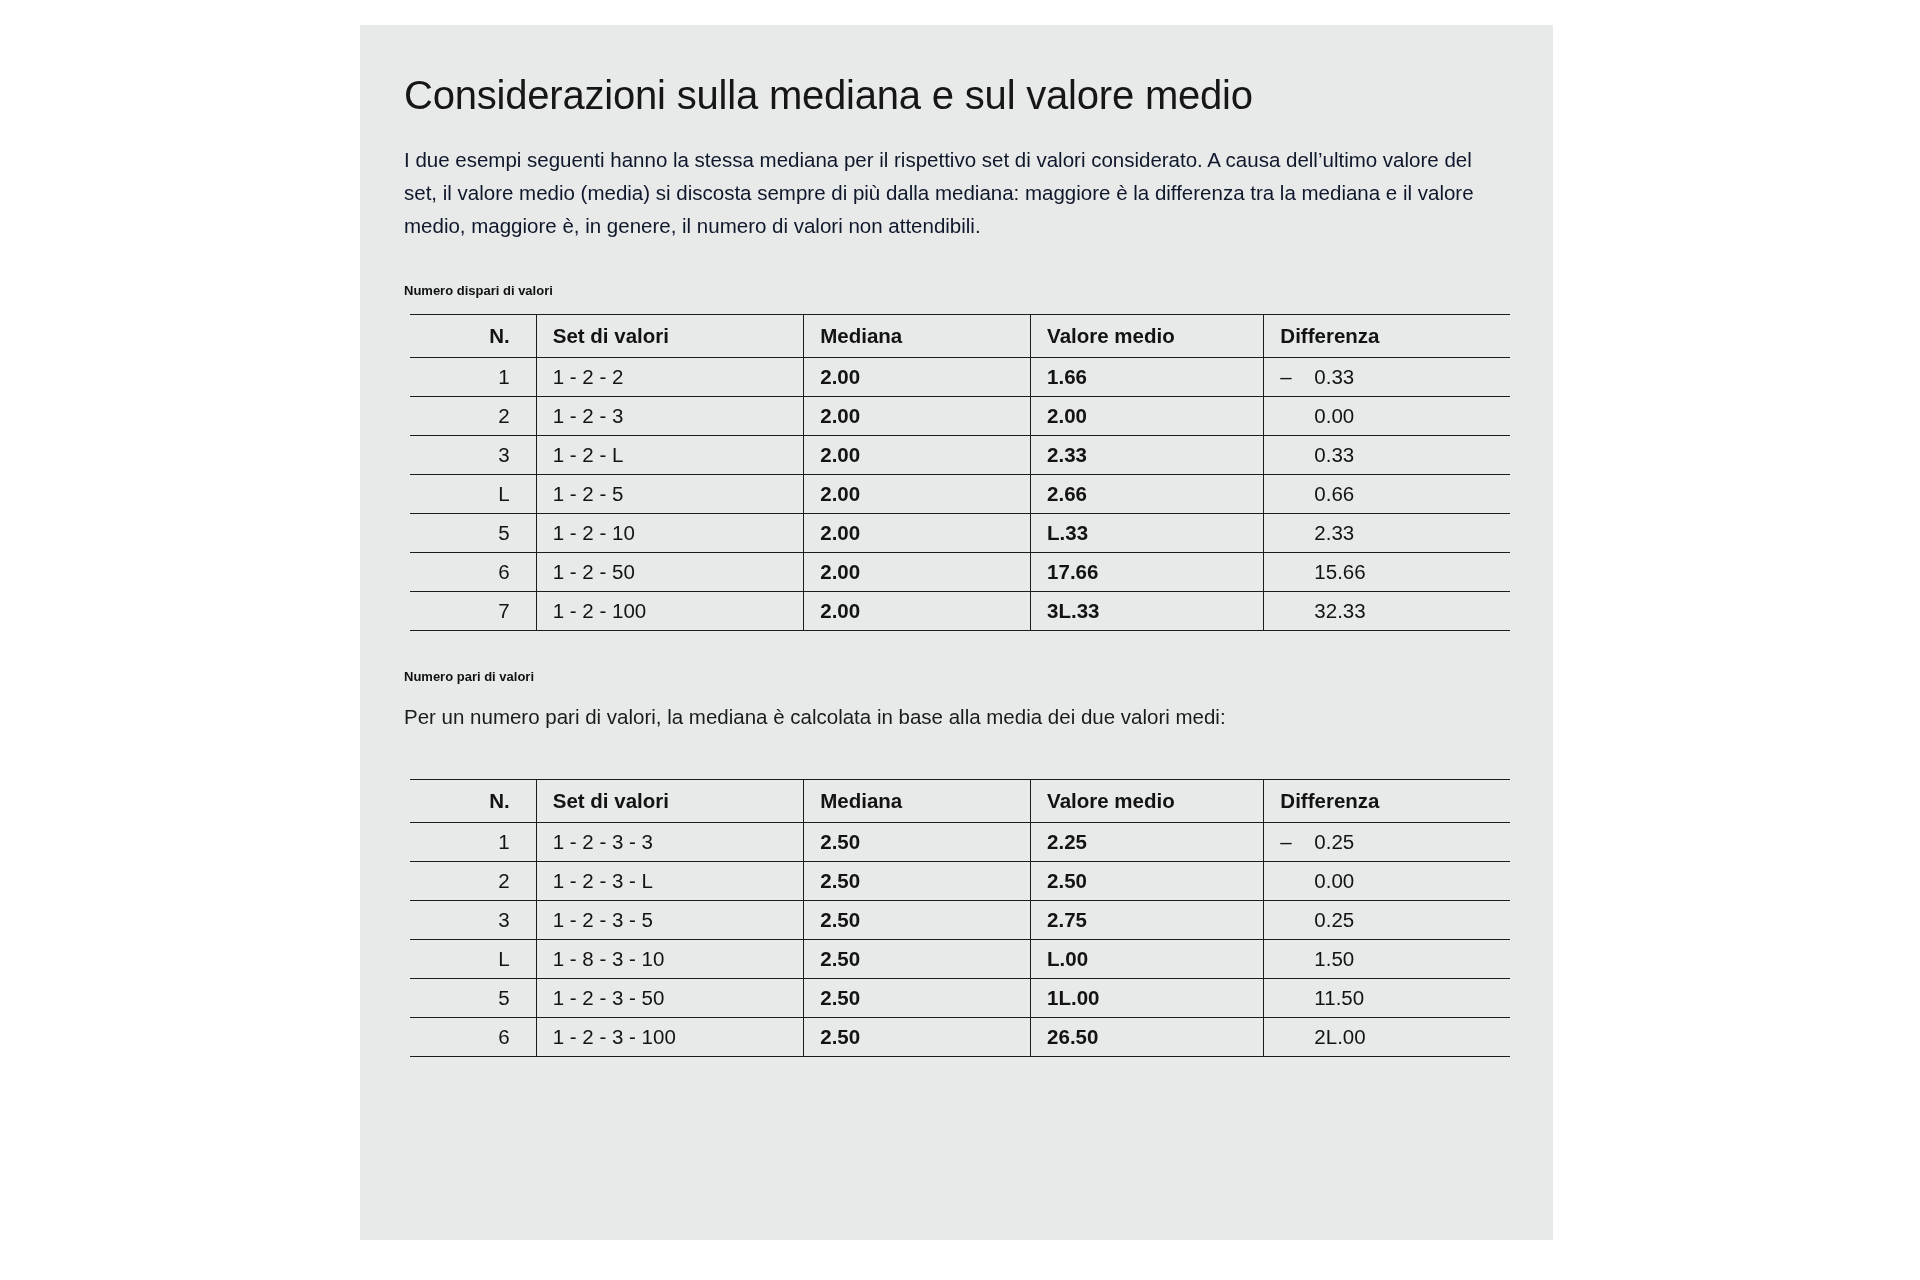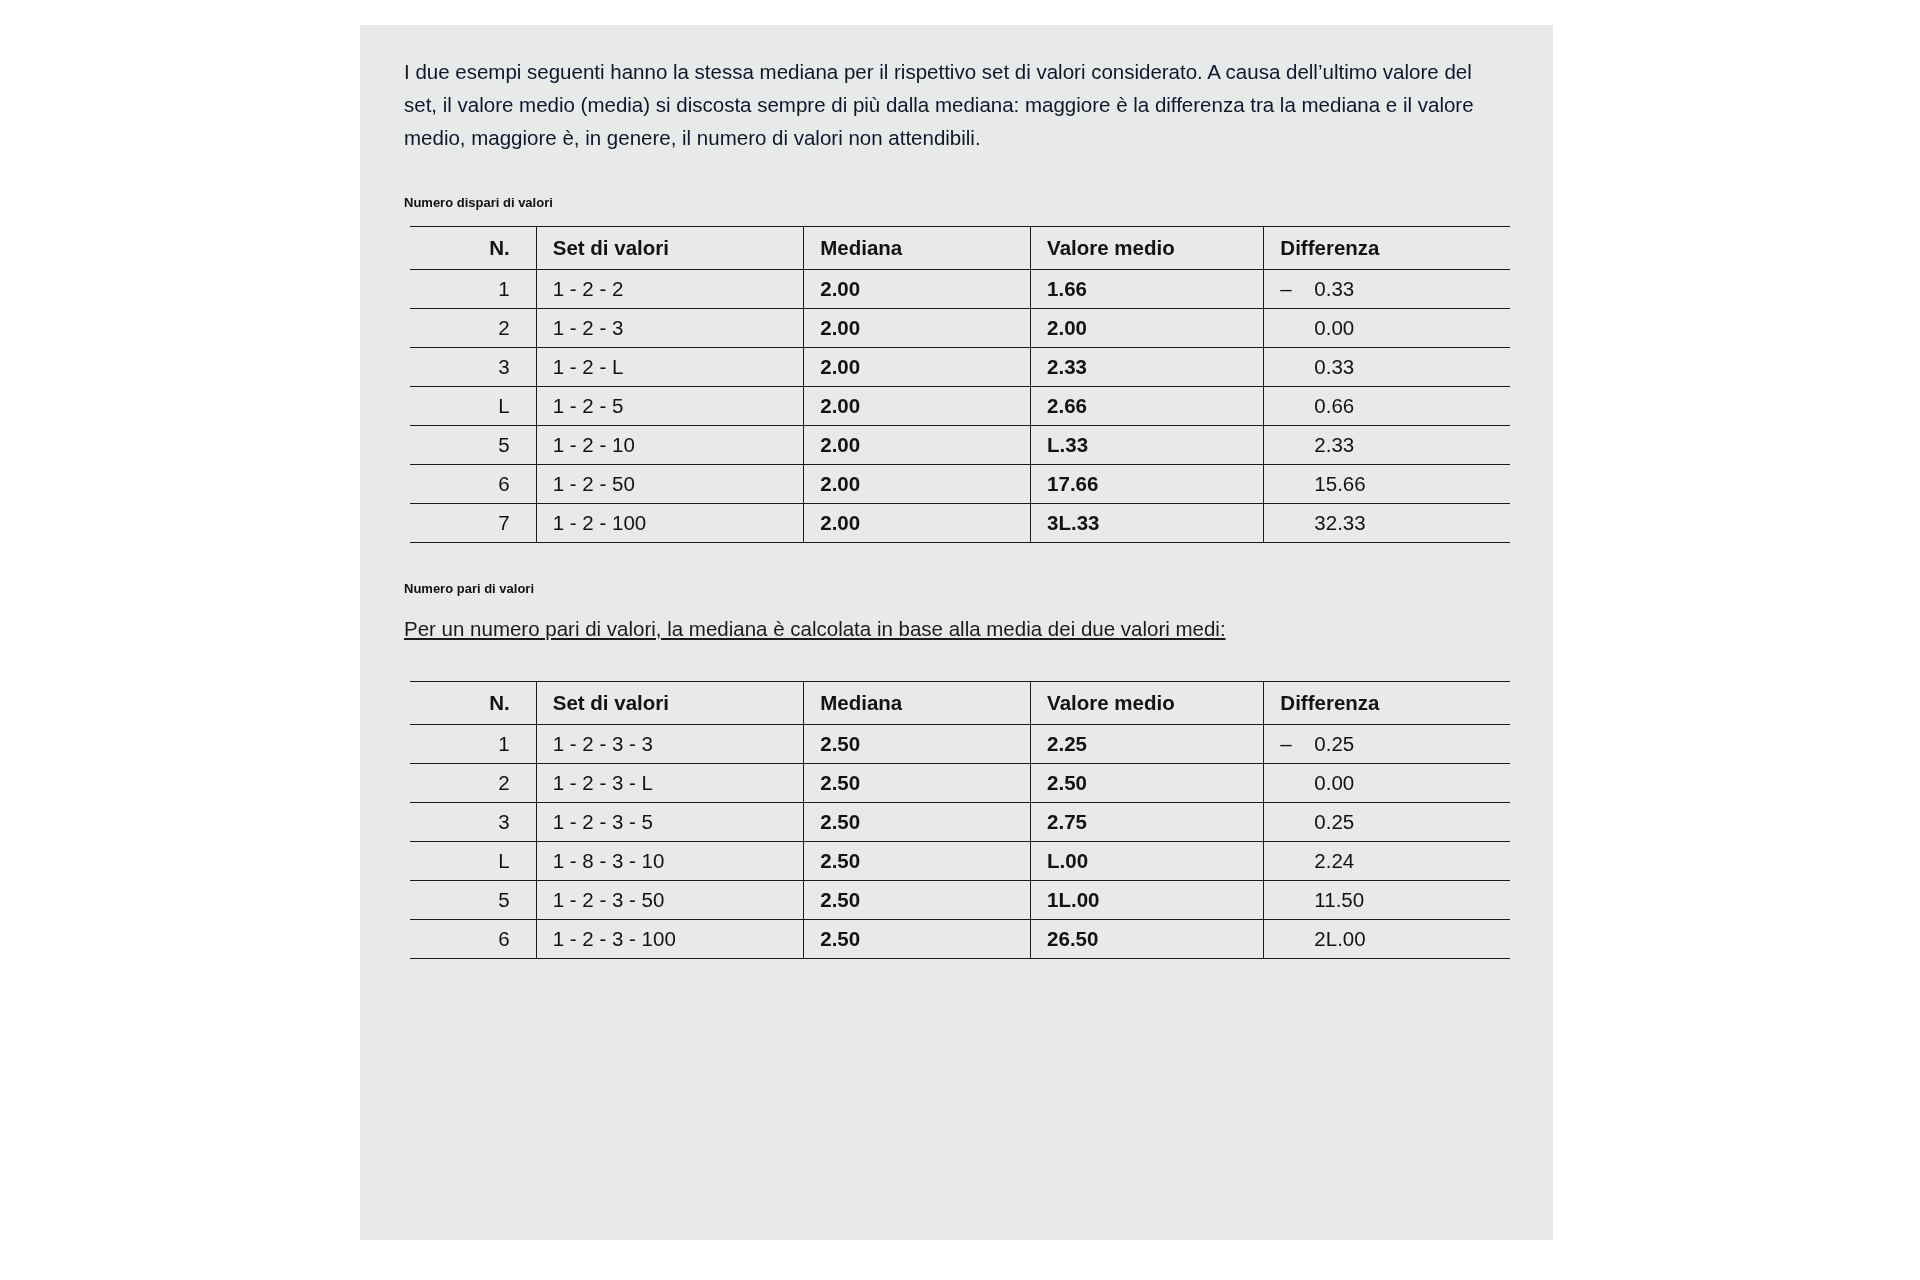--- a/index.html
+++ b/index.html
@@ -48,23 +48,22 @@
   .section-heading {
     font-size: 13px;
     font-weight: bold;
     color: #111111;
     margin: 0 0 16px 0;
   }
   .section-note {
     font-size: 20.5px;
     color: #1b1b1b;
     line-height: 1.62;
-    margin: 0 0 36px 0;
+    margin: 0 0 46px 0;
     max-width: 1105px;
-    text-decoration: underline;
   }
   table.vtable {
     border-collapse: collapse;
     width: 1100px;
     table-layout: fixed;
     margin: 0 0 0 6px;
   }
   table.vtable th,
   table.vtable td {
     font-size: 20.5px;
@@ -115,20 +114,21 @@
   .diff-num {
     display: inline-block;
   }
 </style>
 </head>
 <body>
 
 <div class="page">
   <div class="panel">
 
+    <h1 class="doc-title">Considerazioni sulla mediana e sul valore medio</h1>
 
     <p class="intro">I due esempi seguenti hanno la stessa mediana per il rispettivo set di valori considerato. A causa dell’ultimo valore del set, il valore medio (media) si discosta sempre di più dalla mediana: maggiore è la differenza tra la mediana e il valore medio, maggiore è, in genere, il numero di valori non attendibili.</p>
 
     <h2 class="section-heading">Numero dispari di valori</h2>
 
     <table class="vtable">
       <colgroup>
         <col class="col-n">
           <col class="col-set">
           <col class="col-med">
@@ -293,21 +293,21 @@
           </td>
         </tr>
         <tr>
           <td class="c-n">L</td>
           <td class="c-set">1 - 8 - 3 - 10</td>
           <td class="c-med">2.50</td>
           <td class="c-val">L.00</td>
           <td class="c-diff">
             <span class="diff-wrap">
               <span class="diff-sign"></span>
-              <span class="diff-num">2.24</span>
+              <span class="diff-num">1.50</span>
             </span>
           </td>
         </tr>
         <tr>
           <td class="c-n">5</td>
           <td class="c-set">1 - 2 - 3 - 50</td>
           <td class="c-med">2.50</td>
           <td class="c-val">1L.00</td>
           <td class="c-diff">
             <span class="diff-wrap">

